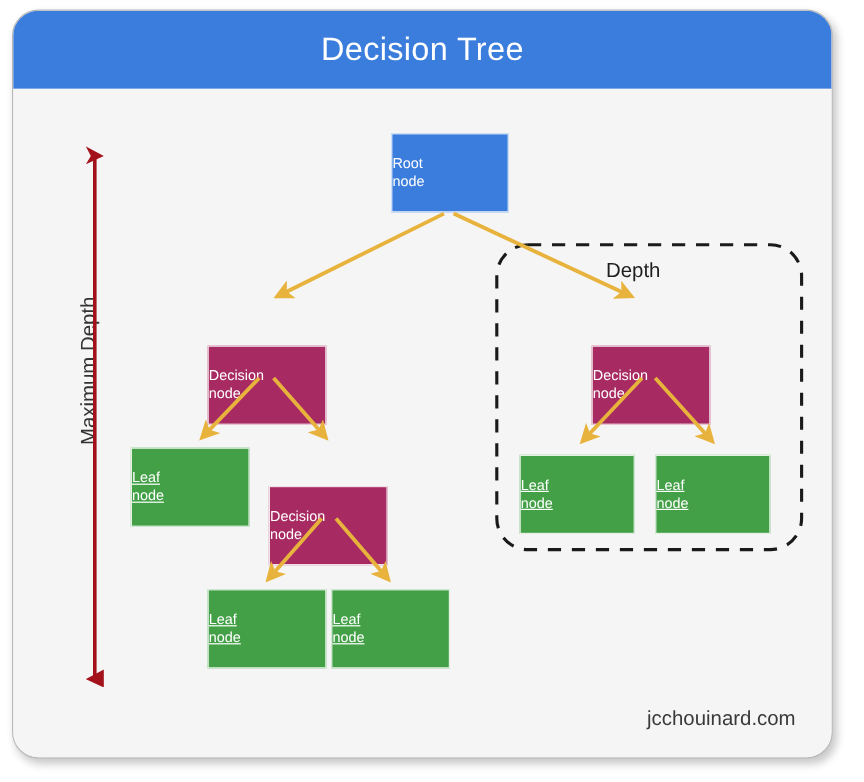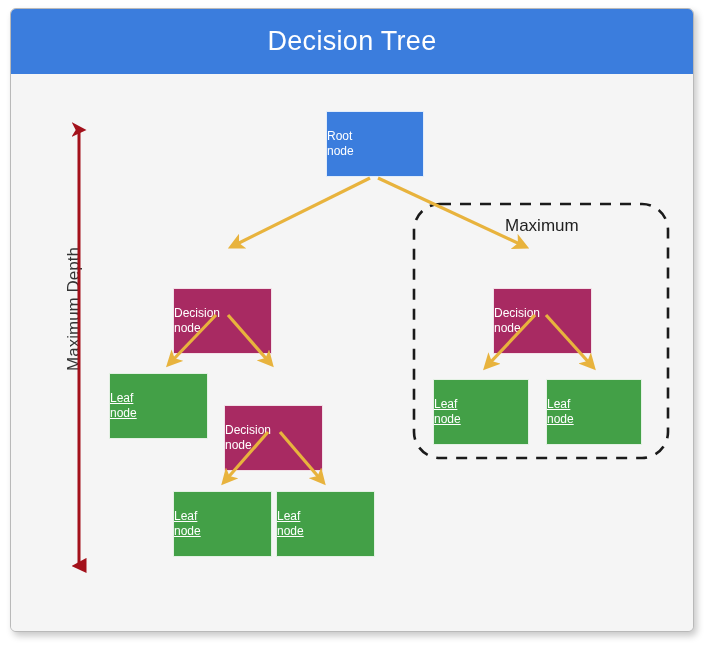--- a/index.html
+++ b/index.html
@@ -22,21 +22,21 @@
     background: #ffffff;
   }
 
   
   #card {
     position: absolute;
     left: 10px;
     top: 8px;
     width: 684px;
     height: 624px;
-    border-radius: 6px;
+    border-radius: 22px;
     background: #f5f5f5;
     border: 1px solid #b9b9b9;
     box-shadow: 3px 4px 7px rgba(0,0,0,0.22);
     overflow: hidden;
     box-sizing: border-box;
   }
 
   #card-header {
     position: absolute;
     left: 0;
@@ -133,22 +133,23 @@
   <div id="card">
 
     <div id="card-header">
       <span id="card-title">Decision Tree</span>
     </div>
 
     <div id="card-body"></div>
 
     <div id="depth-label">Maximum Depth</div>
 
-    <div id="branch-label" style="left:494px; top:207px;">Maximum</div>
-
+    <div id="branch-label" style="left:494px; top:207px;">Depth</div>
+
+    <div id="watermark">jcchouinard.com</div>
 
     <div class="node node-root" style="left:315px; top:102px; width:98px; height:66px;">
       <span class="line">Root</span>
       <span class="line">node</span>
     </div>
 
     <div class="node node-decision" style="left:162px; top:247px; width:99px; height:66px;">
       <span class="line">Decision</span>
       <span class="line">node</span>
     </div>

